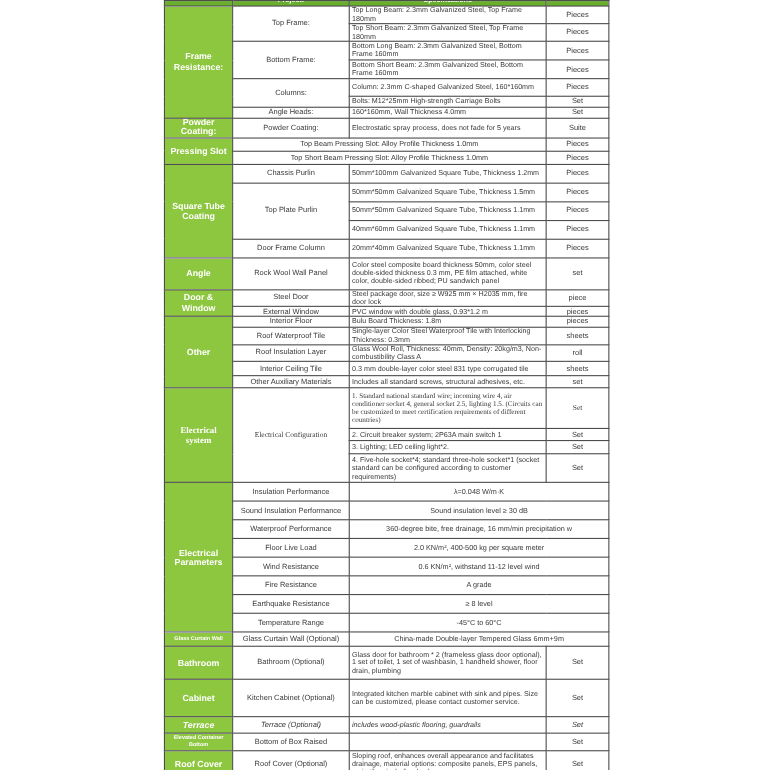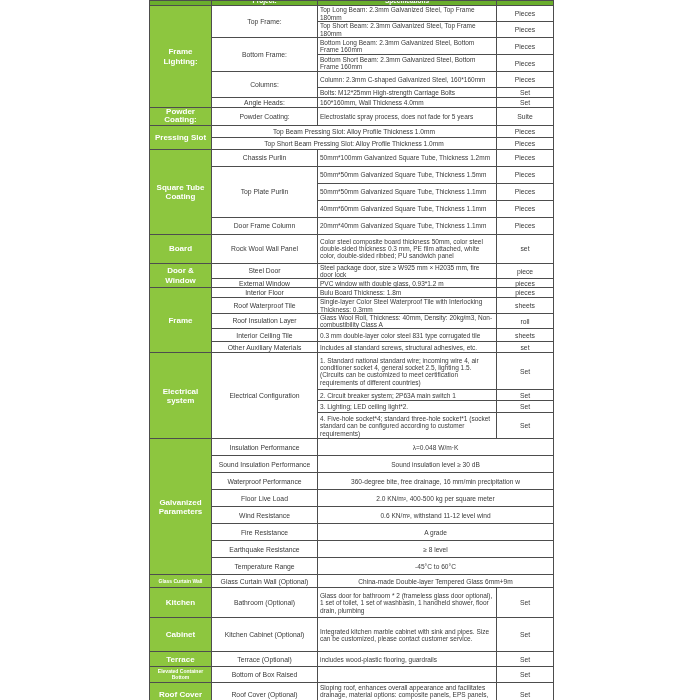--- a/index.html
+++ b/index.html
@@ -53,21 +53,21 @@
           </td>
     <td>
             <div class="hclip">Specifications</div>
           </td>
     <td>
             <div class="hclip"></div>
           </td>
   </tr>
 
   <tr style="height:16px;">
-    <td class="cat" rowspan="7">Frame Lighting:</td>
+    <td class="cat" rowspan="7">Frame Resistance:</td>
     <td class="sub" rowspan="2">Top Frame:</td>
     <td class="desc">Top Long Beam: 2.3mm Galvanized Steel, Top Frame 180mm</td>
     <td class="unit">Pieces</td>
   </tr>
   <tr style="height:16px;">
     <td class="desc">Top Short Beam: 2.3mm Galvanized Steel, Top Frame 180mm</td>
     <td class="unit">Pieces</td>
   </tr>
   <tr style="height:17px;">
     <td class="sub" rowspan="2">Bottom Frame:</td>
@@ -129,40 +129,40 @@
     <td class="desc">40mm*60mm Galvanized Square Tube, Thickness 1.1mm</td>
     <td class="unit">Pieces</td>
   </tr>
   <tr style="height:17px;">
     <td class="sub">Door Frame Column</td>
     <td class="desc">20mm*40mm Galvanized Square Tube, Thickness 1.1mm</td>
     <td class="unit">Pieces</td>
   </tr>
 
   <tr style="height:29px;">
-    <td class="cat">Board</td>
+    <td class="cat">Angle</td>
     <td class="sub">Rock Wool Wall Panel</td>
     <td class="desc">Color steel composite board thickness 50mm, color steel double-sided thickness 0.3 mm, PE film attached, white color, double-sided ribbed; PU sandwich panel</td>
     <td class="unit">set</td>
   </tr>
 
   <tr style="height:14px;">
     <td class="cat" rowspan="2">Door &amp; Window</td>
     <td class="sub">Steel Door</td>
     <td class="desc">Steel package door, size ≥ W925 mm × H2035 mm, fire door lock</td>
     <td class="unit">piece</td>
   </tr>
   <tr style="height:9px;">
     <td class="sub">External Window</td>
     <td class="desc">PVC window with double glass, 0.93*1.2 m</td>
     <td class="unit">pieces</td>
   </tr>
 
   <tr style="height:10px;">
-    <td class="cat" rowspan="5">Frame</td>
+    <td class="cat" rowspan="5">Other</td>
     <td class="sub">Interior Floor</td>
     <td class="desc">Bulu Board Thickness: 1.8m</td>
     <td class="unit">pieces</td>
   </tr>
   <tr style="height:12px;">
     <td class="sub">Roof Waterproof Tile</td>
     <td class="desc">Single-layer Color Steel Waterproof Tile with Interlocking Thickness: 0.3mm</td>
     <td class="unit">sheets</td>
   </tr>
   <tr style="height:12px;">
@@ -174,41 +174,41 @@
     <td class="sub">Interior Ceiling Tile</td>
     <td class="desc">0.3 mm double-layer color steel 831 type corrugated tile</td>
     <td class="unit">sheets</td>
   </tr>
   <tr style="height:11px;">
     <td class="sub">Other Auxiliary Materials</td>
     <td class="desc">Includes all standard screws, structural adhesives, etc.</td>
     <td class="unit">set</td>
   </tr>
 
-  <tr style="height:37px;">
+  <tr style="height:37px;font-family:Liberation Serif, serif;">
     <td class="cat" rowspan="4">Electrical system</td>
     <td class="sub" rowspan="4">Electrical Configuration</td>
     <td class="desc">1. Standard national standard wire; incoming wire 4, air conditioner socket 4, general socket 2.5, lighting 1.5. (Circuits can be customized to meet certification requirements of different countries)</td>
     <td class="unit">Set</td>
   </tr>
   <tr style="height:11px;">
     <td class="desc">2. Circuit breaker system; 2P63A main switch 1</td>
     <td class="unit">Set</td>
   </tr>
   <tr style="height:12px;">
     <td class="desc">3. Lighting; LED ceiling light*2.</td>
     <td class="unit">Set</td>
   </tr>
   <tr style="height:26px;">
     <td class="desc">4. Five-hole socket*4; standard three-hole socket*1 (socket standard can be configured according to customer requirements)</td>
     <td class="unit">Set</td>
   </tr>
 
   <tr style="height:17px;">
-    <td class="cat" rowspan="8">Galvanized Parameters</td>
+    <td class="cat" rowspan="8">Electrical Parameters</td>
     <td class="sub">Insulation Performance</td>
     <td class="merged" colspan="2">λ=0.048 W/m·K</td>
   </tr>
   <tr style="height:17px;">
     <td class="sub">Sound Insulation Performance</td>
     <td class="merged" colspan="2">Sound insulation level ≥ 30 dB</td>
   </tr>
   <tr style="height:17px;">
     <td class="sub">Waterproof Performance</td>
     <td class="merged nowrapclip" colspan="2">360-degree bite, free drainage, 16 mm/min precipitation w</td>
@@ -234,34 +234,34 @@
     <td class="merged" colspan="2">-45°C to 60°C</td>
   </tr>
 
   <tr style="height:13px;">
     <td class="cat xs">Glass Curtain Wall</td>
     <td class="sub">Glass Curtain Wall (Optional)</td>
     <td class="merged nowrapclip" colspan="2">China-made Double-layer Tempered Glass 6mm+9m</td>
   </tr>
 
   <tr style="height:30px;">
-    <td class="cat">Kitchen</td>
+    <td class="cat">Bathroom</td>
     <td class="sub">Bathroom (Optional)</td>
     <td class="desc">Glass door for bathroom * 2 (frameless glass door optional), 1 set of toilet, 1 set of washbasin, 1 handheld shower, floor drain, plumbing</td>
     <td class="unit">Set</td>
   </tr>
 
   <tr style="height:34px;">
     <td class="cat">Cabinet</td>
     <td class="sub">Kitchen Cabinet (Optional)</td>
     <td class="desc">Integrated kitchen marble cabinet with sink and pipes. Size can be customized, please contact customer service.</td>
     <td class="unit">Set</td>
   </tr>
 
-  <tr style="height:15px;">
+  <tr style="height:15px;font-style:italic;">
     <td class="cat">Terrace</td>
     <td class="sub">Terrace (Optional)</td>
     <td class="desc">includes wood-plastic flooring, guardrails</td>
     <td class="unit">Set</td>
   </tr>
 
   <tr style="height:16px;">
     <td class="cat xs">Elevated Container Bottom</td>
     <td class="sub">Bottom of Box Raised</td>
     <td class="desc"></td>

